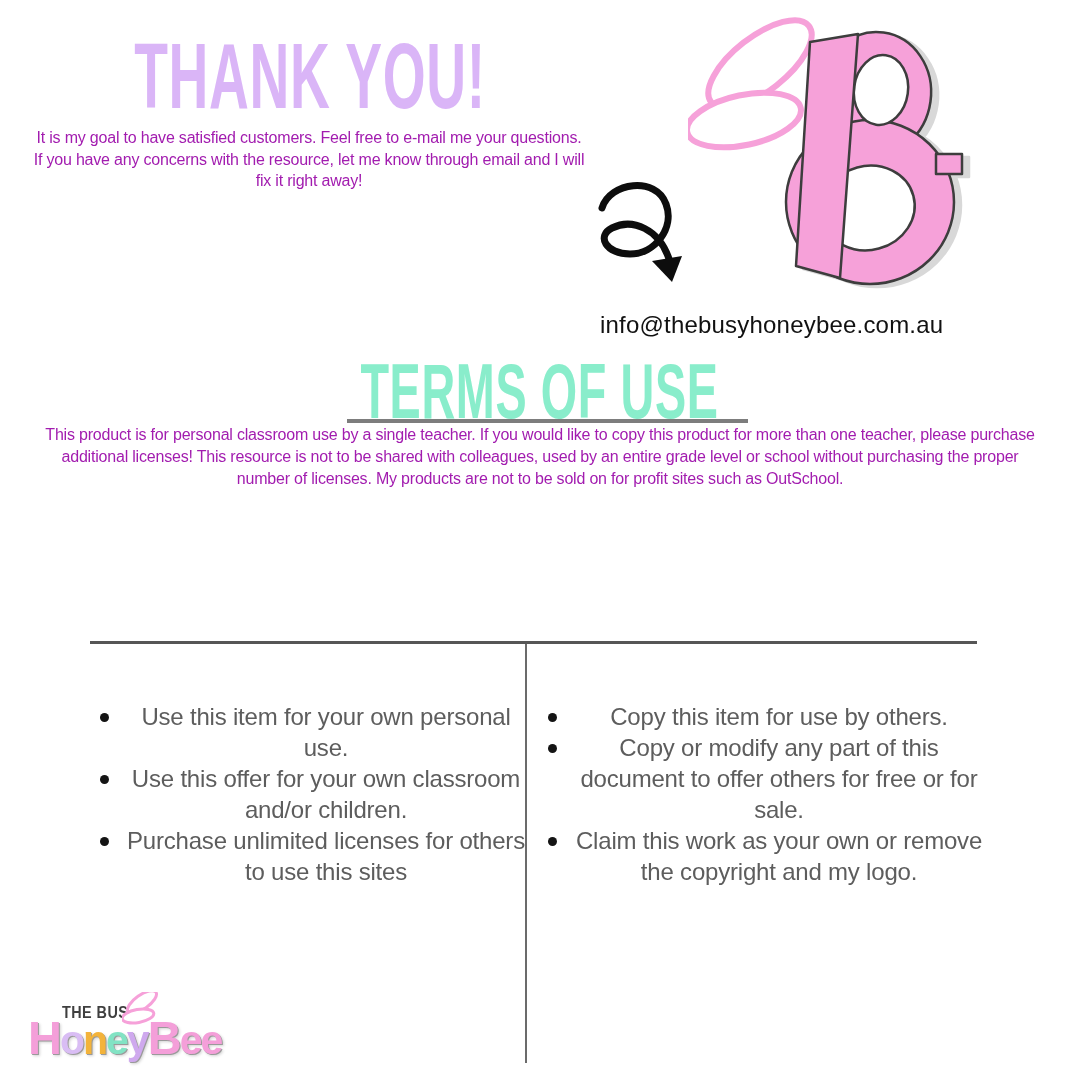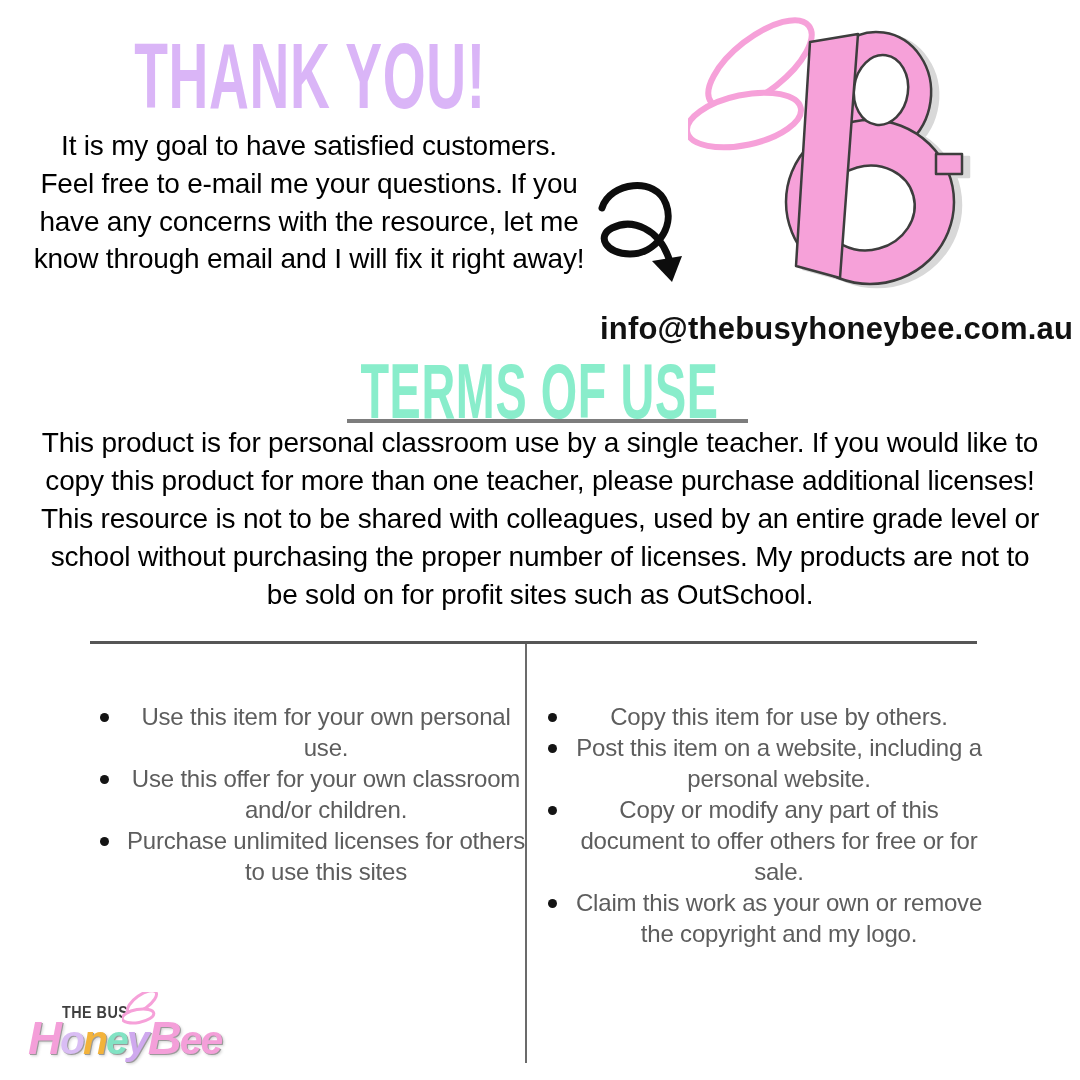--- a/index.html
+++ b/index.html
@@ -25,31 +25,31 @@
   .thank-title{font-size:92px;transform:scaleX(0.60);}
   .terms-wrap{left:290px;top:352px;width:500px;}
   .terms-title{font-size:78px;transform:scaleX(0.60);}
   .col-head-wrap{position:relative;width:100%;display:flex;justify-content:center;}
   .col-head{font-size:30px;transform:scaleX(0.72);color:#1c1c1c;}
 
   
   .para{
     position:absolute;
     text-align:center;
-    font-size:28px;
+    font-size:16px;
     letter-spacing:-0.2px;
     line-height:1.35;
-    color:#000000;
+    color:#a21caf;
   }
   .thank-body{left:33px;top:127px;width:552px;}
   .terms-body{left:40px;top:424px;width:1000px;line-height:1.36;}
 
   .email{
     position:absolute;left:600px;top:311px;width:450px;
-    text-align:right;font-weight:700;font-size:31px;color:#111111;
+    text-align:left;font-weight:400;font-size:24px;color:#111111;
     letter-spacing:0.2px;
   }
 
   
   .terms-underline{position:absolute;left:347px;top:419px;width:401px;height:4px;background:#7d7d7d;}
   .hline{position:absolute;left:90px;top:641px;width:887px;height:3px;background:#565656;}
   .vline{position:absolute;left:525px;top:644px;width:2px;height:419px;background:#6b6b6b;}
 
   
   .col{position:absolute;top:668px;}
@@ -79,21 +79,21 @@
   
   .footer-logo{position:absolute;left:26px;top:994px;width:230px;height:86px;}
   .footer-top{
     position:absolute;left:36px;top:10px;
     font-size:16px;font-weight:700;color:#3f3f3f;
     letter-spacing:0.5px;white-space:nowrap;
     transform:scaleX(0.9);transform-origin:left center;
   }
   .footer-word{
     position:absolute;left:2px;top:16px;
-    font-size:41px;font-weight:700;font-style:italic;
+    font-size:41px;font-weight:700;
     letter-spacing:-2px;white-space:nowrap;
     text-shadow:1px 1px 0 #9a9a9a, 2px 2px 3px rgba(0,0,0,0.18);
   }
   .footer-word .big{font-size:47px;}
   .footer-wings{position:absolute;left:96px;top:-2px;}
 </style>
 </head>
 <body>
 
 <div id="canvas">
@@ -140,21 +140,20 @@
     <ul class="tou-list">
       <li>Use this item for your own personal use.</li>
       <li>Use this offer for your own classroom and/or children.</li>
       <li>Purchase unlimited licenses for others to use this sites</li>
     </ul>
   </div>
 
   <div class="col col-right">
     <ul class="tou-list">
       <li>Copy this item for use by others.</li>
-      <li>Post this item on a website, including a personal website.</li>
       <li>Copy or modify any part of this document to offer others for free or for sale.</li>
       <li>Claim this work as your own or remove the copyright and my logo.</li>
     </ul>
   </div>
 
   <div class="footer-logo">
     <div class="footer-top">THE BUSY</div>
     <svg class="footer-wings" width="48" height="34" viewBox="0 0 48 34">
       <g stroke="#f6a1d9" stroke-width="3" fill="#ffffff">
         <ellipse cx="20" cy="10" rx="17" ry="7" transform="rotate(-35 20 10)"></ellipse>

